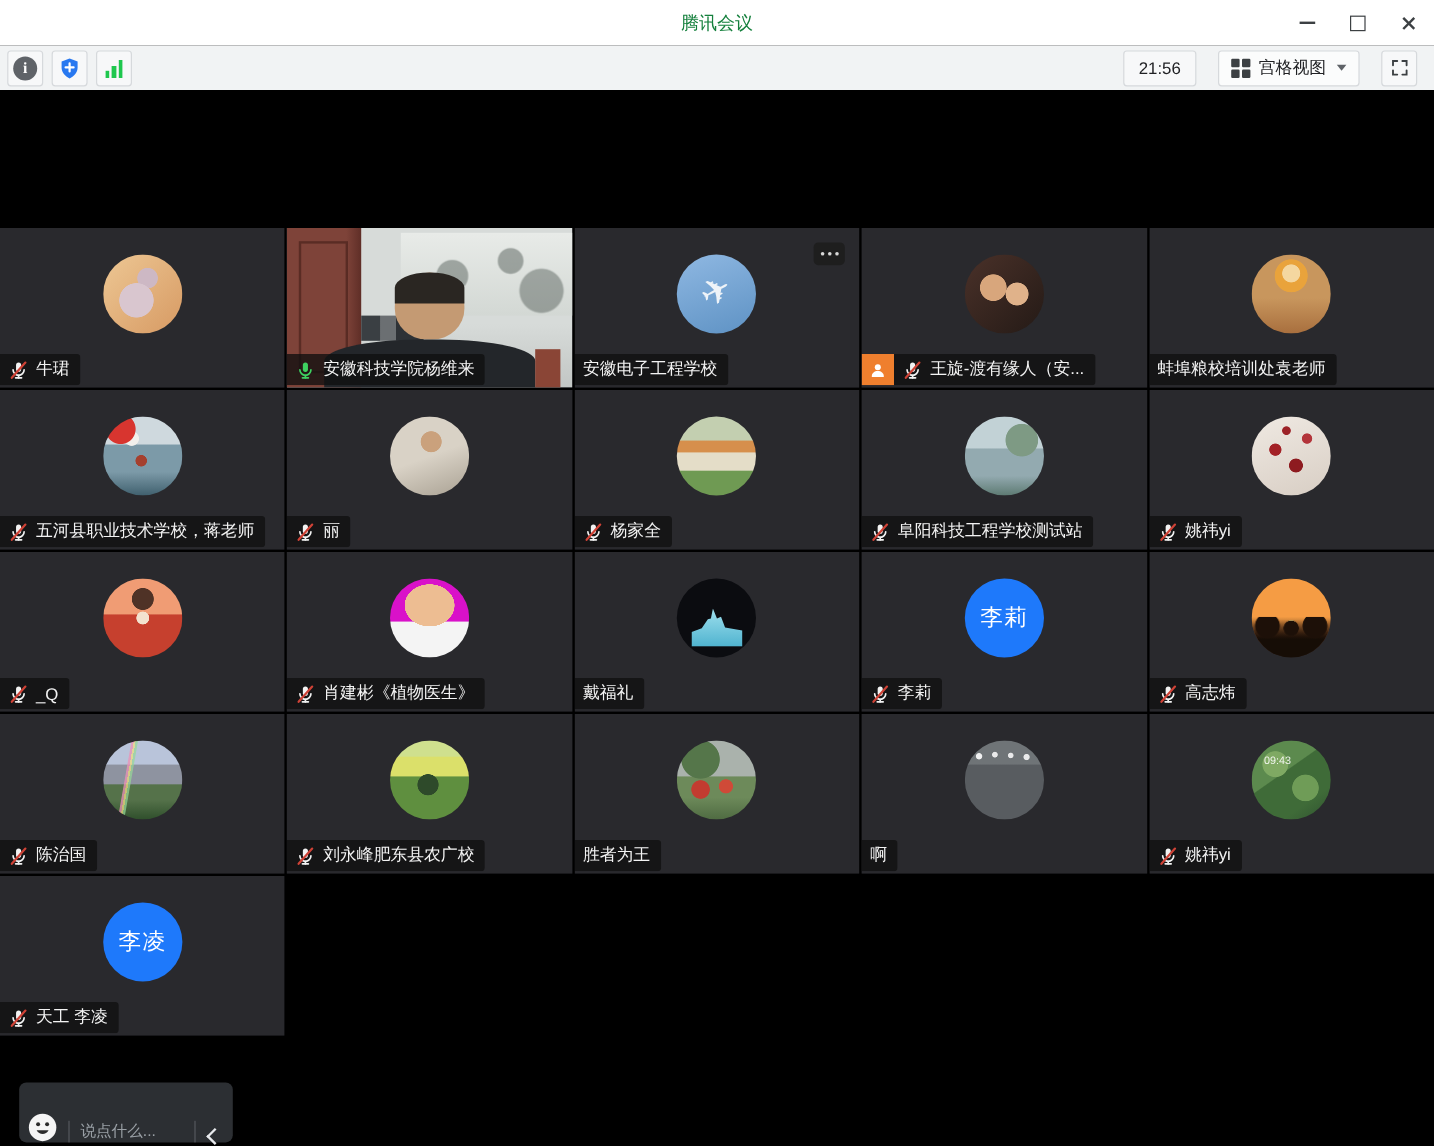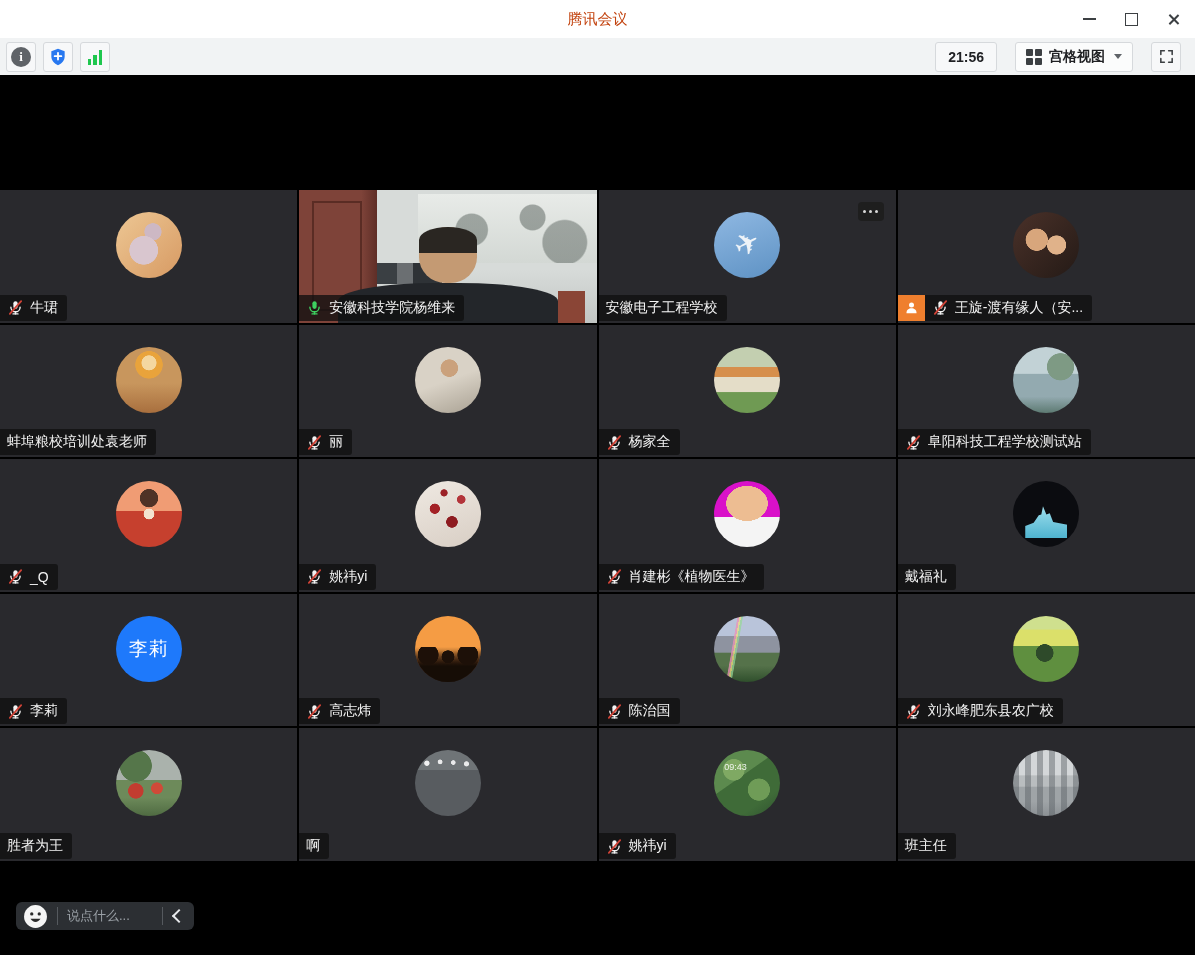--- a/index.html
+++ b/index.html
@@ -1,53 +1,53 @@
 <!DOCTYPE html>
 <html><head>
 <meta charset="utf-8">
 <style>
   html,body{margin:0;padding:0;}
   body{width:1195px;height:955px;position:relative;overflow:hidden;
        font-family:"Liberation Sans","DejaVu Sans",sans-serif;background:#000;}
 
   
   .titlebar{position:absolute;left:0;top:0;width:1195px;height:38px;background:#ffffff;}
-  .title{position:absolute;left:0;right:0;top:10px;text-align:center;font-size:15px;color:#c2410c;}
+  .title{position:absolute;left:0;right:0;top:10px;text-align:center;font-size:15px;color:#15803d;}
   .wincontrols{position:absolute;right:14px;top:0;height:38px;display:flex;align-items:center;gap:26px;}
   .winbtn{width:16px;height:16px;display:flex;align-items:center;justify-content:center;cursor:pointer;}
   .min-line{width:13px;height:2px;background:#3c4043;}
   .max-box{width:11px;height:11px;border:1.6px solid #3c4043;}
   .close-x{position:relative;width:13px;height:13px;}
   .close-x::before,.close-x::after{content:"";position:absolute;left:6px;top:0;width:1.8px;height:13px;background:#3c4043;}
   .close-x::before{transform:rotate(45deg);}
   .close-x::after{transform:rotate(-45deg);}
 
   
   .toolbar{position:absolute;left:0;top:38px;width:1195px;height:37px;background:#f1f3f4;
            border-bottom:1px solid #dadce0;display:flex;align-items:center;}
   .tb-left{display:flex;align-items:center;gap:7px;margin-left:6px;}
   .tb-box{height:28px;min-width:28px;border:1px solid #d6d9dc;border-radius:3px;background:#f7f8f9;
           display:flex;align-items:center;justify-content:center;cursor:pointer;}
   .info-circle{width:20px;height:20px;border-radius:50%;background:#5f6368;color:#fff;
                font-size:13px;font-weight:bold;display:flex;align-items:center;justify-content:center;font-family:"Liberation Serif",serif;}
   .bars{display:flex;align-items:flex-end;gap:2px;height:16px;}
   .bars span{width:3.5px;background:#1fc74e;display:block;}
   .bars .b1{height:6px;}.bars .b2{height:10px;}.bars .b3{height:15px;}
-  .tb-right{margin-left:auto;display:flex;align-items:center;gap:18px;margin-right:14px;font-weight:bold;}
+  .tb-right{margin-left:auto;display:flex;align-items:center;gap:18px;margin-right:14px;}
   .timebox{padding:0 12px;font-size:14px;color:#202124;}
   .viewbtn{padding:0 10px;gap:7px;background:#fbfcfc;}
   .grid-ico{display:grid;grid-template-columns:7px 7px;grid-template-rows:7px 7px;gap:2px;}
   .grid-ico span{background:#3c4043;border-radius:1px;}
   .view-label{font-size:14px;color:#202124;}
   .caret{width:0;height:0;border-left:4px solid transparent;border-right:4px solid transparent;border-top:5px solid #5f6368;margin-left:2px;}
 
   
   .main{position:absolute;left:0;top:75px;width:1195px;height:880px;background:#000;}
   .grid{position:absolute;left:0;top:115px;width:1195px;height:673px;display:grid;
-        grid-template-columns:repeat(4,1fr);grid-template-rows:repeat(5,1fr);gap:2px;background:#000;}
+        grid-template-columns:repeat(5,1fr);grid-template-rows:repeat(5,1fr);gap:2px;background:#000;}
   .tile{position:relative;background:#29292d;overflow:hidden;cursor:pointer;}
 
   .av{position:absolute;left:50%;top:22px;transform:translateX(-50%);width:66px;height:66px;
       border-radius:50%;overflow:hidden;background:#666;}
   .av-text{display:flex;align-items:center;justify-content:center;background:#1e79fb;
            color:#fff;font-size:19px;letter-spacing:1px;}
   .av-overlay{position:absolute;left:10px;top:12px;font-size:9px;color:rgba(255,255,255,.88);}
 
   .av-rabbit{background:radial-gradient(circle at 42% 58%,#d9c6cf 0 26%,rgba(0,0,0,0) 27%),
              radial-gradient(circle at 56% 30%,#cdb8c4 0 14%,rgba(0,0,0,0) 15%),
@@ -144,22 +144,22 @@
   .np-inner{display:flex;align-items:center;gap:6px;background:rgba(16,16,16,.78);
             padding:4px 9px 4px 7px;min-height:18px;}
   .mic{display:flex;align-items:center;flex:none;}
   .pname{font-size:14px;color:#f3f3f3;white-space:nowrap;}
 
   .menu-btn{position:absolute;top:12px;right:12px;width:26px;height:19px;border-radius:4px;
             background:rgba(28,28,28,.88);display:flex;align-items:center;justify-content:center;gap:3px;z-index:6;}
   .menu-btn span{width:3px;height:3px;border-radius:50%;background:#d8d8d8;}
 
   
-  .chatbar{position:absolute;left:16px;top:827px;height:28px;width:178px;z-index:30;
-           background:rgba(48,51,55,.92);border-radius:6px;display:flex;align-items:center;}
+  .chatbar{position:absolute;left:16px;top:827px;height:50px;width:178px;z-index:30;
+           background:rgba(48,51,55,.92);border-radius:6px;display:flex;align-items:flex-end;}
   .emoji-btn{width:25px;height:25px;margin-left:7px;flex:none;display:flex;cursor:pointer;}
   .chat-div{width:1px;height:18px;background:#55595e;margin:0 9px;flex:none;}
   .chat-ph{font-size:13px;color:#9aa0a6;white-space:nowrap;flex:1;}
   .chat-collapse{margin:0 10px 0 2px;flex:none;width:8px;height:8px;border-left:2px solid #e8eaed;
                  border-bottom:2px solid #e8eaed;transform:rotate(45deg);cursor:pointer;}
 </style>
 </head>
 <body>
 
 <div class="titlebar">
@@ -319,20 +319,40 @@
     <div class="av av-lion"></div>
     <div class="nameplate">
 
       <span class="np-inner">
 
         <span class="pname">蚌埠粮校培训处袁老师</span>
       </span>
     </div>
   </div>
 
+  <div class="tile">
+    <div class="av av-lake-xmas"></div>
+    <div class="nameplate">
+
+      <span class="np-inner">
+        <span class="mic">
+              <svg width="17" height="17" viewBox="0 0 24 24">
+                <rect x="9" y="3" width="6" height="11" rx="3" fill="#f2f2f2"></rect>
+                <g fill="none" stroke="#f2f2f2" stroke-width="2" stroke-linecap="round">
+                  <path d="M5.5 11.5a6.5 6.5 0 0 0 13 0"></path>
+                  <path d="M12 18v3"></path>
+                  <path d="M8.5 21h7"></path>
+                </g>
+                <line x1="4" y1="21" x2="20" y2="3" stroke="#cf4236" stroke-width="2.6" stroke-linecap="round"></line>
+              </svg>
+            </span>
+        <span class="pname">五河县职业技术学校，蒋老师</span>
+      </span>
+    </div>
+  </div>
 
   <div class="tile">
     <div class="av av-woman"></div>
     <div class="nameplate">
 
       <span class="np-inner">
         <span class="mic">
               <svg width="17" height="17" viewBox="0 0 24 24">
                 <rect x="9" y="3" width="6" height="11" rx="3" fill="#f2f2f2"></rect>
                 <g fill="none" stroke="#f2f2f2" stroke-width="2" stroke-linecap="round">
@@ -384,57 +404,57 @@
                 </g>
                 <line x1="4" y1="21" x2="20" y2="3" stroke="#cf4236" stroke-width="2.6" stroke-linecap="round"></line>
               </svg>
             </span>
         <span class="pname">阜阳科技工程学校测试站</span>
       </span>
     </div>
   </div>
 
   <div class="tile">
+    <div class="av av-blossom"></div>
+    <div class="nameplate">
+
+      <span class="np-inner">
+        <span class="mic">
+              <svg width="17" height="17" viewBox="0 0 24 24">
+                <rect x="9" y="3" width="6" height="11" rx="3" fill="#f2f2f2"></rect>
+                <g fill="none" stroke="#f2f2f2" stroke-width="2" stroke-linecap="round">
+                  <path d="M5.5 11.5a6.5 6.5 0 0 0 13 0"></path>
+                  <path d="M12 18v3"></path>
+                  <path d="M8.5 21h7"></path>
+                </g>
+                <line x1="4" y1="21" x2="20" y2="3" stroke="#cf4236" stroke-width="2.6" stroke-linecap="round"></line>
+              </svg>
+            </span>
+        <span class="pname">姚祎yi</span>
+      </span>
+    </div>
+  </div>
+
+  <div class="tile">
     <div class="av av-redgirl"></div>
     <div class="nameplate">
 
       <span class="np-inner">
         <span class="mic">
               <svg width="17" height="17" viewBox="0 0 24 24">
                 <rect x="9" y="3" width="6" height="11" rx="3" fill="#f2f2f2"></rect>
                 <g fill="none" stroke="#f2f2f2" stroke-width="2" stroke-linecap="round">
                   <path d="M5.5 11.5a6.5 6.5 0 0 0 13 0"></path>
                   <path d="M12 18v3"></path>
                   <path d="M8.5 21h7"></path>
                 </g>
                 <line x1="4" y1="21" x2="20" y2="3" stroke="#cf4236" stroke-width="2.6" stroke-linecap="round"></line>
               </svg>
             </span>
         <span class="pname">_Q</span>
-      </span>
-    </div>
-  </div>
-
-  <div class="tile">
-    <div class="av av-blossom"></div>
-    <div class="nameplate">
-
-      <span class="np-inner">
-        <span class="mic">
-              <svg width="17" height="17" viewBox="0 0 24 24">
-                <rect x="9" y="3" width="6" height="11" rx="3" fill="#f2f2f2"></rect>
-                <g fill="none" stroke="#f2f2f2" stroke-width="2" stroke-linecap="round">
-                  <path d="M5.5 11.5a6.5 6.5 0 0 0 13 0"></path>
-                  <path d="M12 18v3"></path>
-                  <path d="M8.5 21h7"></path>
-                </g>
-                <line x1="4" y1="21" x2="20" y2="3" stroke="#cf4236" stroke-width="2.6" stroke-linecap="round"></line>
-              </svg>
-            </span>
-        <span class="pname">姚祎yi</span>
       </span>
     </div>
   </div>
 
   <div class="tile">
     <div class="av av-portrait"></div>
     <div class="nameplate">
 
       <span class="np-inner">
         <span class="mic">
@@ -589,30 +609,20 @@
                   <path d="M8.5 21h7"></path>
                 </g>
                 <line x1="4" y1="21" x2="20" y2="3" stroke="#cf4236" stroke-width="2.6" stroke-linecap="round"></line>
               </svg>
             </span>
         <span class="pname">姚祎yi</span>
       </span>
     </div>
   </div>
 
-  <div class="tile">
-    <div class="av av-city"></div>
-    <div class="nameplate">
-
-      <span class="np-inner">
-
-        <span class="pname">班主任</span>
-      </span>
-    </div>
-  </div>
 
   <div class="tile">
     <div class="av av-text">李凌</div>
     <div class="nameplate">
 
       <span class="np-inner">
         <span class="mic">
               <svg width="17" height="17" viewBox="0 0 24 24">
                 <rect x="9" y="3" width="6" height="11" rx="3" fill="#f2f2f2"></rect>
                 <g fill="none" stroke="#f2f2f2" stroke-width="2" stroke-linecap="round">

